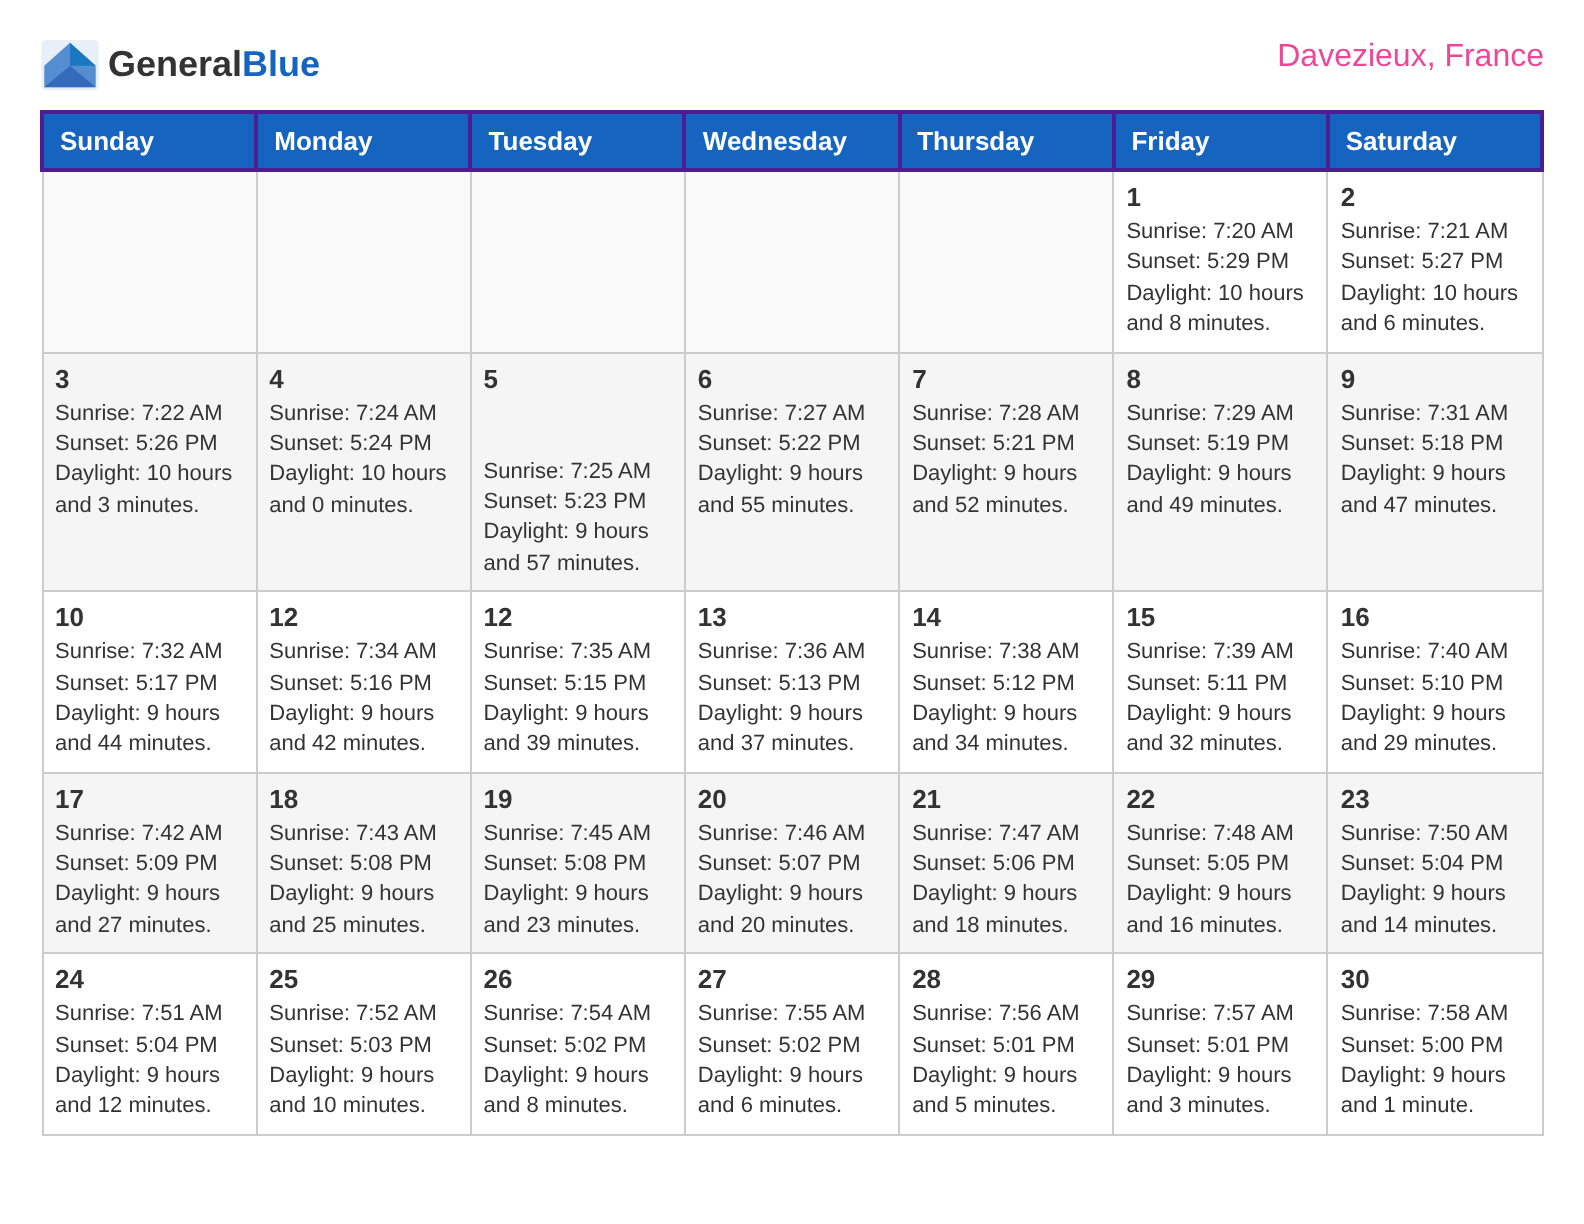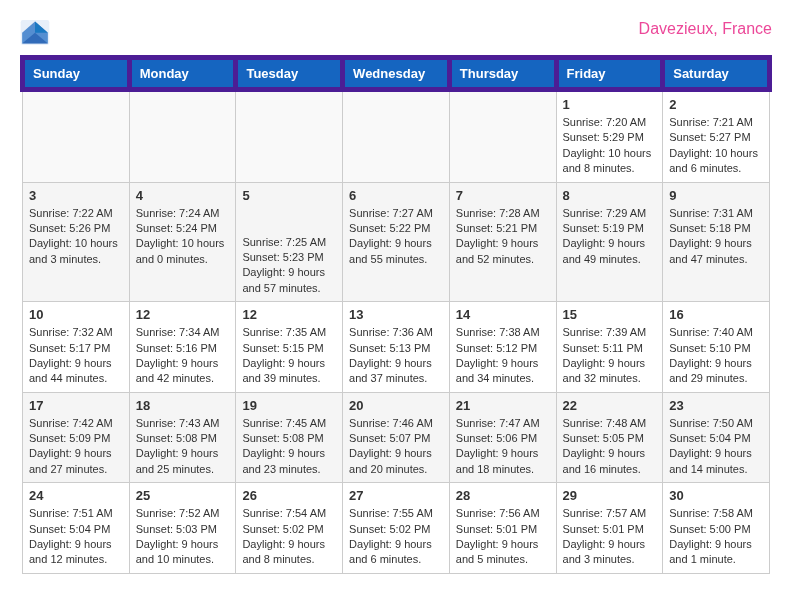--- a/index.html
+++ b/index.html
@@ -50,21 +50,21 @@
     .calendar {
       width: 100%;
       border-collapse: collapse;
     }
     .calendar th {
       background-color: #1565c0;
       color: white;
       padding: 6px 8px;
       text-align: left;
       font-size: 13px;
-      border: 5px solid #4c1d95;
+      border: 2px solid #4c1d95;
     }
     .calendar td {
       border: 1px solid #ccc;
       vertical-align: top;
       padding: 5px 6px;
       width: calc(100%/7);
       height: 80px;
       font-size: 11px;
       color: #333;
       background: #fff;
@@ -91,20 +91,23 @@
 <body>
 
 <div class="header-area">
   <div class="logo">
     <svg class="logo-icon" viewBox="0 0 40 35" xmlns="http://www.w3.org/2000/svg">
       <rect x="0" y="0" width="40" height="35" rx="3" fill="#1565c0" opacity="0.1"></rect>
       <polygon points="20,2 38,18 38,33 2,33 2,18" fill="#1565c0" opacity="0.7"></polygon>
       <polygon points="20,2 38,18 20,18" fill="#1a78c2"></polygon>
       <polygon points="20,18 38,33 2,33" fill="#0d47a1" opacity="0.5"></polygon>
     </svg>
+    <div>
+      <span class="logo-text-general">General</span><span class="logo-text-blue">Blue</span>
+    </div>
   </div>
   <div class="title-area">
     <div class="location-title">Davezieux, France</div>
   </div>
 </div>
 
 <table class="calendar">
   <thead>
     <tr id="weekday-header">
         <th>Sunday</th>

